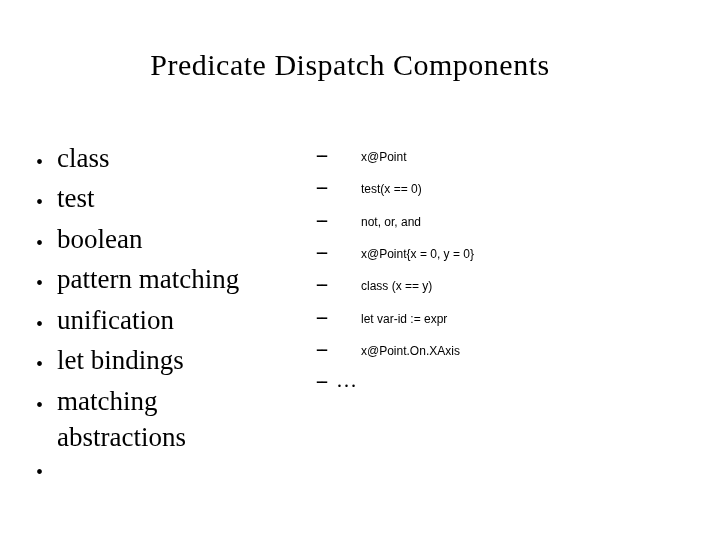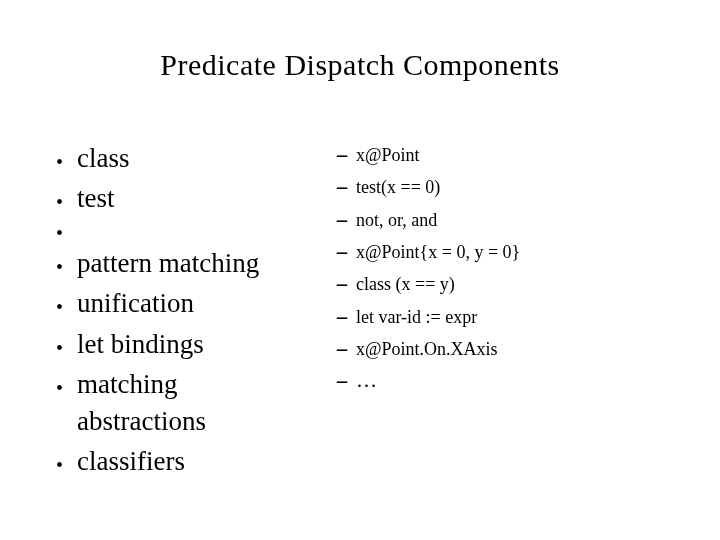--- a/index.html
+++ b/index.html
@@ -1,67 +1,67 @@
 <!DOCTYPE html>
 <html><head>
   <meta charset="utf-8">
   <style>
     * { margin: 0; padding: 0; box-sizing: border-box; }
     html, body { width: 720px; height: 540px; background: #fff; font-family: Georgia, 'Times New Roman', serif; color: #000; }
-    .slide { width: 720px; height: 540px; padding: 48px 56px 40px 56px; }
+    .slide { width: 720px; height: 540px; padding: 48px 56px 40px 36px; }
     .title { font-family: Garamond, Georgia, 'Times New Roman', serif; font-size: 30px; font-weight: 400; text-align: center; margin-bottom: 58px; letter-spacing: 0.5px; }
     .content { display: flex; gap: 30px; }
     .left-col { width: 250px; }
     .right-col { flex: 1; }
     .bullet-row { display: flex; align-items: baseline; gap: 14px; margin-bottom: 4px; line-height: 1.35; }
     .bullet-dot { font-size: 20px; line-height: 1; position: relative; top: 2px; }
     .bullet-text { font-family: Garamond, Georgia, 'Times New Roman', serif; font-size: 27px; }
     .example-row { display: flex; align-items: baseline; gap: 8px; margin-bottom: 4px; line-height: 1.35; }
     .dash { font-family: Garamond, Georgia, 'Times New Roman', serif; font-size: 21px; letter-spacing: -2px; margin-right: 2px; }
-    .mono { font-family: Liberation Serif, serif; font-size: 18px; white-space: pre; }
+    .mono { font-family: Liberation Sans, sans-serif; font-size: 12px; white-space: pre; margin-left: 25px; }
     .ellipsis { font-family: Garamond, Georgia, 'Times New Roman', serif; font-size: 21px; }
   </style>
 </head>
 <body>
 
 <div class="slide">
   <h1 class="title">Predicate Dispatch Components</h1>
   <div class="content">
     <div class="left-col">
 
       <div class="bullet-row">
         <span class="bullet-dot">•</span>
         <span class="bullet-text">class</span>
       </div>
       <div class="bullet-row">
         <span class="bullet-dot">•</span>
         <span class="bullet-text">test</span>
       </div>
       <div class="bullet-row">
         <span class="bullet-dot">•</span>
+        <span class="bullet-text">boolean</span>
       </div>
       <div class="bullet-row">
         <span class="bullet-dot">•</span>
         <span class="bullet-text">pattern matching</span>
       </div>
       <div class="bullet-row">
         <span class="bullet-dot">•</span>
         <span class="bullet-text">unification</span>
       </div>
       <div class="bullet-row">
         <span class="bullet-dot">•</span>
         <span class="bullet-text">let bindings</span>
       </div>
       <div class="bullet-row">
         <span class="bullet-dot">•</span>
         <span class="bullet-text">matching abstractions</span>
       </div>
       <div class="bullet-row">
         <span class="bullet-dot">•</span>
-        <span class="bullet-text">classifiers</span>
       </div>
 
     </div>
 
     <div class="right-col">
 
       <div class="example-row">
         <span class="dash">--</span>
         <span class="mono">x@Point</span>
       </div>

